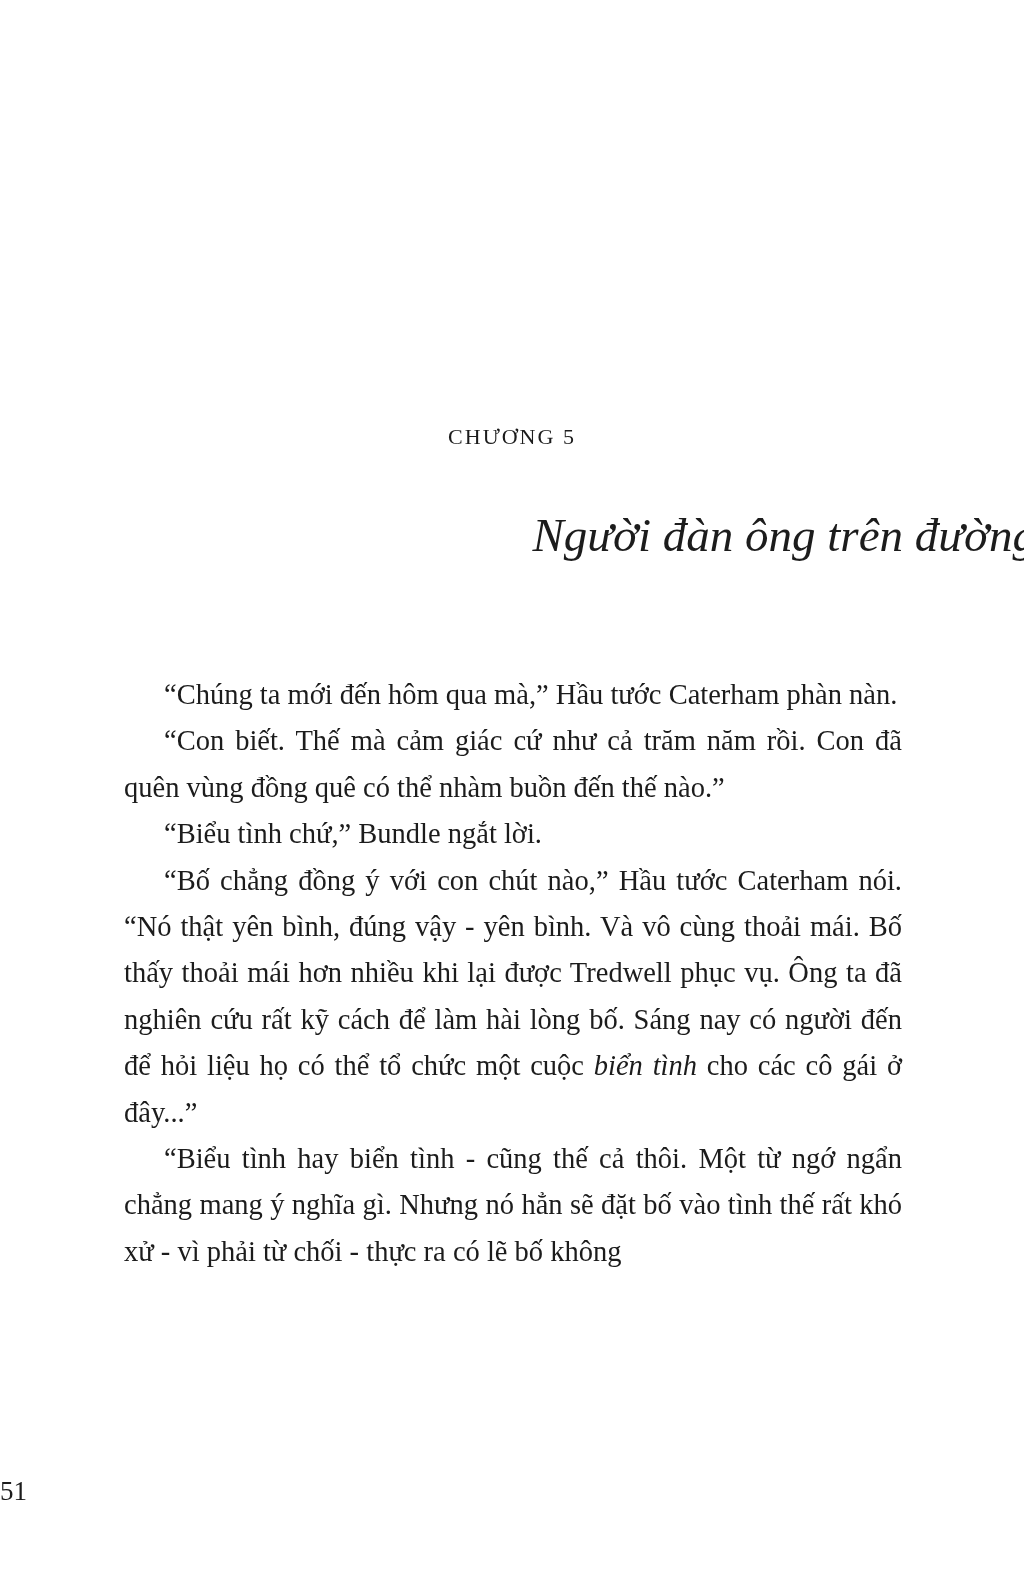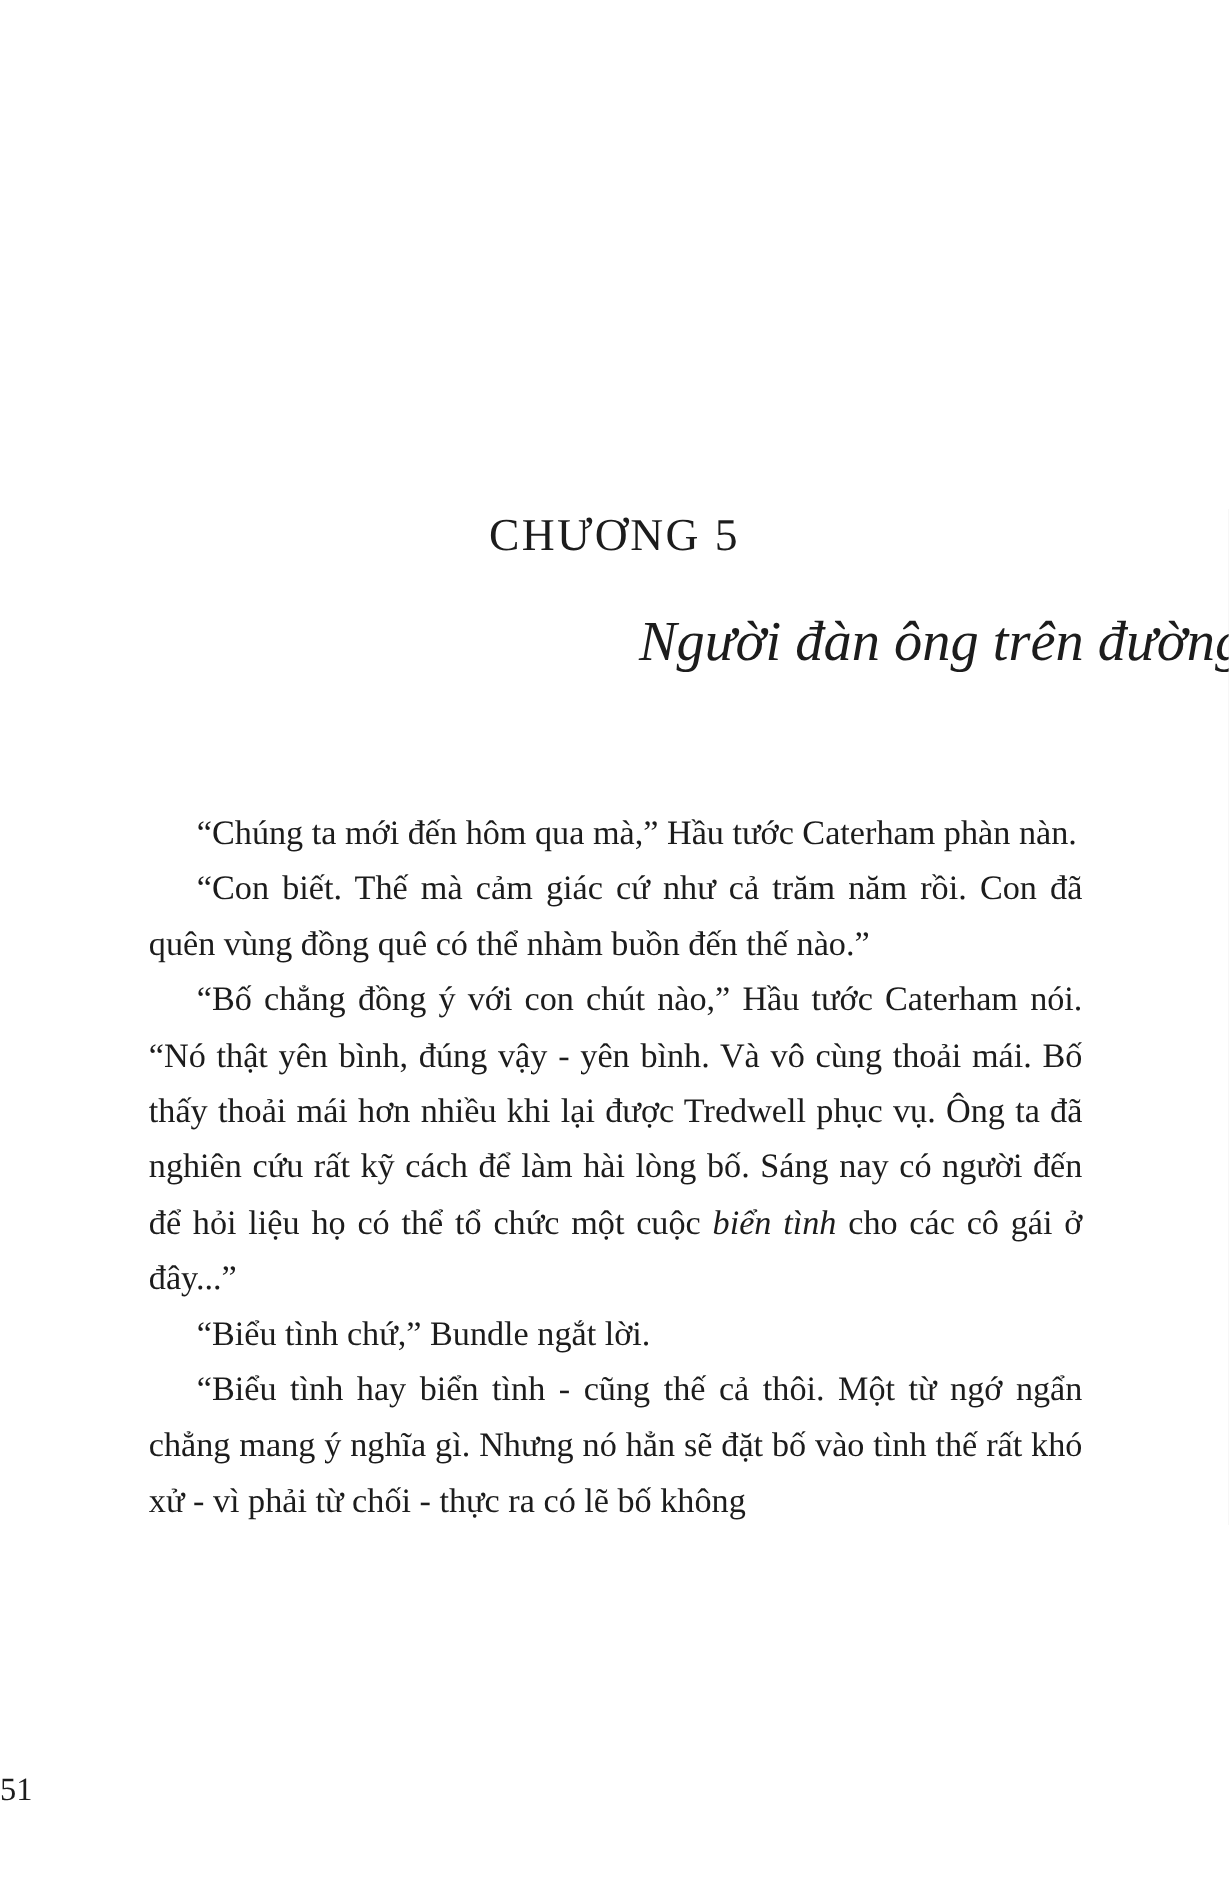--- a/index.html
+++ b/index.html
@@ -12,21 +12,21 @@
     color: #1c1c1c;
     font-family: "Liberation Serif", "DejaVu Serif", serif;
     overflow: hidden;
   }
   .chapter-label {
     position: absolute;
     top: 424px;
     left: 0;
     width: 100%;
     text-align: center;
-    font-size: 38px;
+    font-size: 22px;
     letter-spacing: 2px;
     font-weight: normal;
   }
   .chapter-title {
     position: absolute;
     top: 496px;
     left: 0;
     width: 100%;
     text-align: right;
     font-style: italic;
@@ -72,23 +72,23 @@
 
   <h1 class="chapter-title">Người đàn ông trên đường</h1>
 
   <div class="body-text">
 
 
     <p class="para"><span>“Chúng ta mới đến hôm qua mà,” Hầu tước Caterham phàn nàn.</span></p>
 
     <p class="para"><span>“Con biết. Thế mà cảm giác cứ như cả trăm năm rồi. Con đã quên vùng đồng quê có thể nhàm buồn đến thế nào.”</span></p>
 
+    <p class="para"><span>“Biểu tình chứ,” Bundle ngắt lời.</span></p>
+
     <p class="para"><span>“Bố chẳng đồng ý với con chút nào,” Hầu tước Caterham nói. “Nó thật yên bình, đúng vậy - yên bình. Và vô cùng thoải mái. Bố thấy thoải mái hơn nhiều khi lại được Tredwell phục vụ. Ông ta đã nghiên cứu rất kỹ cách để làm hài lòng bố. Sáng nay có người đến để hỏi liệu họ có thể tổ chức một cuộc </span><em>biển tình</em><span> cho các cô gái ở đây...”</span></p>
-
-    <p class="para"><span>“Biểu tình chứ,” Bundle ngắt lời.</span></p>
 
     <p class="para"><span>“Biểu tình hay biển tình - cũng thế cả thôi. Một từ ngớ ngẩn chẳng mang ý nghĩa gì. Nhưng nó hẳn sẽ đặt bố vào tình thế rất khó xử - vì phải từ chối - thực ra có lẽ bố không</span></p>
 
   </div>
 
   <div class="page-number">51</div>
 
 </div>
 
 </body></html>

